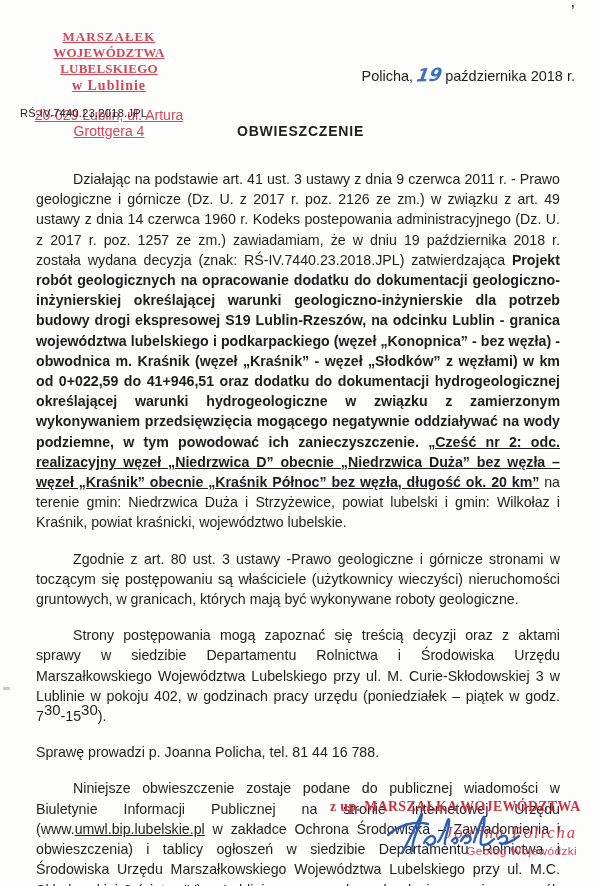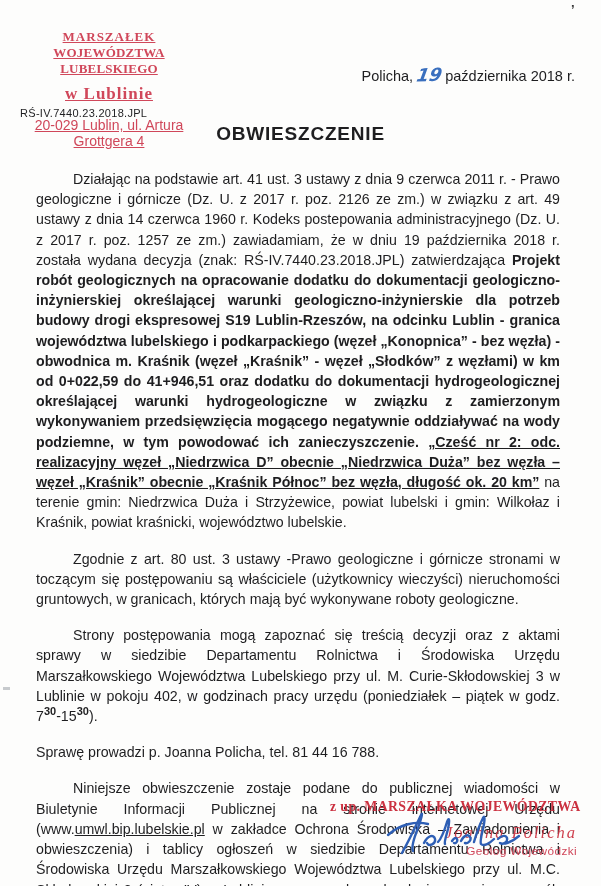--- a/index.html
+++ b/index.html
@@ -8,42 +8,42 @@
     font-family:"Liberation Sans", sans-serif; color:var(--text-black, #1e1e20);
     overflow:hidden; margin:0 auto;
   }
   
   .letterhead {
     position:absolute; top:29px; left:13px; width:192px; text-align:center;
     color:var(--stamp-red, #d0475a); font-family:"Liberation Serif", serif; font-weight:bold;text-decoration:underline;
   }
   .lh1 { font-size:13px; letter-spacing:1px; }
   .lh2 { font-size:13px; margin-top:0; letter-spacing:0.2px; }
-  .lh3 { font-size:17px; margin-top:7px; letter-spacing:1px; }
+  .lh3 { font-size:14px; margin-top:1px; letter-spacing:1px; }
   .lh4 { font-family:"Liberation Sans", sans-serif; font-weight:normal; font-size:14px; margin-top:13px; }
   
   .dateline { position:absolute; top:64px; right:26px; font-size:14.5px; white-space:nowrap; }
   .hand-day {
     display:inline-block; color:var(--handwritten-blue, #3a6fbe);
     font-family:"DejaVu Sans", sans-serif; font-style:italic; font-weight:bold;
     font-size:18px; transform:skewX(-12deg) rotate(-2deg); margin:0 3px 0 4px;
   }
   .refnum { position:absolute; top:107px; left:20px; font-size:11px; letter-spacing:0.3px; }
   .title { position:absolute; top:123px; left:0; width:100%; text-align:center;
-           font-weight:bold; font-size:19px; letter-spacing:0.8px; }
+           font-weight:bold; font-size:14px; letter-spacing:0.8px; }
   
   .bodytext {
     position:absolute; top:153px; left:20px; width:556px;
     font-size:14.2px; line-height:20.2px; text-align:justify; color:#1e1e20;
   }
   .bodytext p { margin:16px; }
   .indent { text-indent:37px; }
   .b { font-weight:bold; }
   .u { text-decoration:underline; }
-  .bodytext sup { font-size:11px; line-height:0; vertical-align:6px; letter-spacing:0;font-weight:bold; }
+  .bodytext sup { font-size:15px; line-height:0; vertical-align:6px; letter-spacing:0; }
   
   .signature { position:absolute; top:799px; left:330px; width:247px; text-align:right; }
   .sig-stamp {
     color:var(--signature-red, #cb3140); font-family:"Liberation Serif", serif;
     font-weight:bold; font-size:13.8px; letter-spacing:0.4px; white-space:nowrap;
   }
   .sig-hand { display:block; margin:-6px auto -34px auto; position:relative; z-index:2; }
   .sig-hand path { stroke:var(--signature-blue, #2e5fb5); stroke-width:2.4; fill:none;
                    stroke-linecap:round; stroke-linejoin:round; }
   .sig-name {

